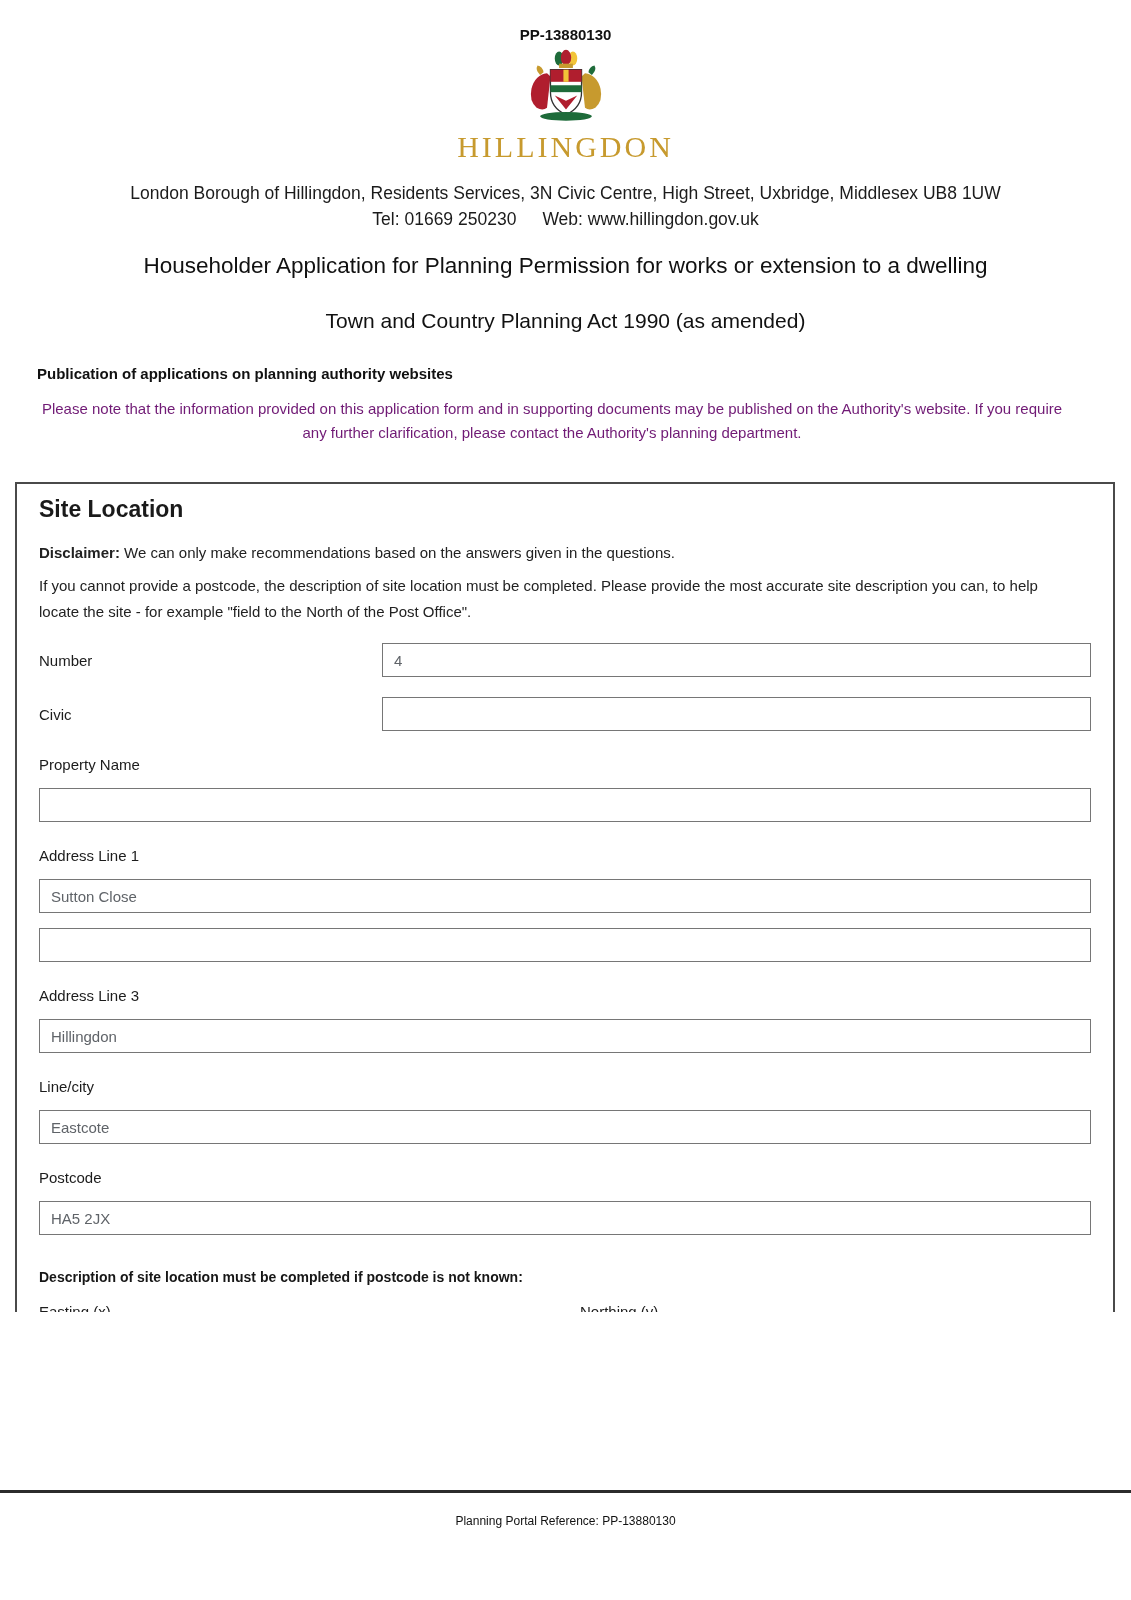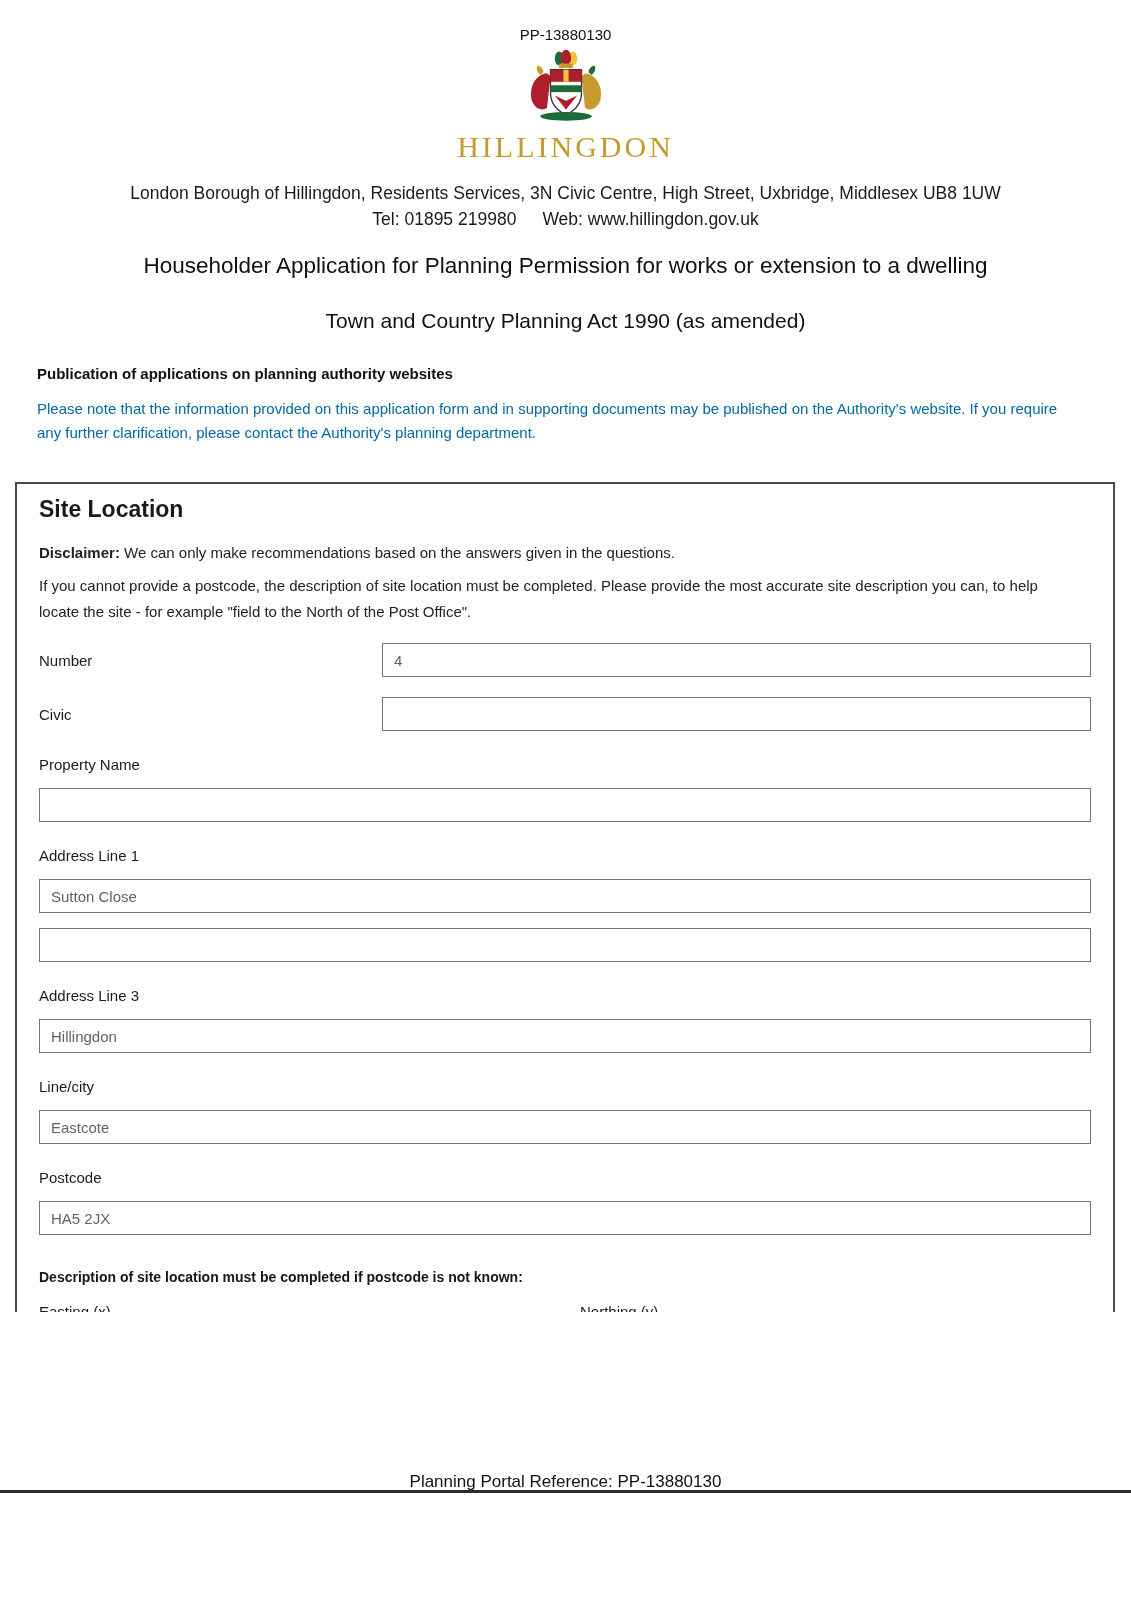--- a/index.html
+++ b/index.html
@@ -10,21 +10,21 @@
     position: relative;
     width: 1131px;
     height: 1600px;
     margin: 0 auto;
     background: #ffffff;
     overflow: hidden;
   }
 
   
   .header { text-align: center; padding-top: 26px; }
-  .ref-top { font-size: 15px; font-weight: normal; color: #111; }
+  .ref-top { font-size: 15px; font-weight: bold; color: #111; }
   .crest { display: block; margin: 6px auto 0; }
   .wordmark {
     font-family: "Liberation Serif", serif;
     font-size: 30px;
     letter-spacing: 3px;
     color: #c79a2e;
     line-height: 1.05;
   }
   .wordmark-sub {
     font-family: "Liberation Serif", serif;
@@ -34,21 +34,21 @@
     margin-top: 1px;
   }
   .authority-address { margin-top: 20px; font-size: 17.5px; color: #1b1b1b; }
   .authority-contact { margin-top: 5px; font-size: 17.5px; color: #1b1b1b; }
   .authority-contact .gap { display: inline-block; width: 26px; }
   .doc-title { margin-top: 23px; font-size: 22.5px; font-weight: 400; color: #111; }
   .doc-subtitle { margin-top: 30px; font-size: 21px; font-weight: 400; color: #111; }
 
   .intro { margin: 32px 37px 0; text-align: left; }
   .pub-heading { font-size: 15px; font-weight: bold; color: #111; }
-  .pub-note { margin-top: 15px; font-size: 15px; line-height: 1.65; color: #0369a1; max-width: 1030px; }
+  .pub-note { margin-top: 15px; font-size: 15px; line-height: 1.65; color: #701a75; max-width: 1030px; text-align: center; }
 
   
   .form-box {
     position: absolute;
     left: 15px;
     right: 16px;
     top: 482px;
     height: 830px;
     border: 2px solid #4a4a4a;
     border-bottom: none;
@@ -97,23 +97,23 @@
     left: 0;
     right: 0;
     top: 1490px;
     height: 0;
     border-top: 3px solid #2b2b2b;
   }
   .footer-ref {
     position: absolute;
     left: 0;
     right: 0;
-    top: 1472px;
+    top: 1514px;
     text-align: center;
-    font-size: 17px;
+    font-size: 12px;
     color: #111;
   }
 </style>
 </head>
 <body>
 
 <div class="page">
 
   <div class="header">
     <div class="ref-top">PP-13880130</div>
@@ -137,21 +137,21 @@
       <path d="M42,42 h36 v8 h-36 z" fill="#1e6b3a"></path>
       <path d="M47,54 l13,6 l13,-6 l-13,16 z" fill="#b01e2e"></path>
 
       <ellipse cx="60" cy="78" rx="30" ry="5" fill="#1e6b3a"></ellipse>
     </svg>
 
     <div class="wordmark">HILLINGDON</div>
 
     <div class="authority-address">London Borough of Hillingdon, Residents Services, 3N Civic Centre, High Street, Uxbridge, Middlesex UB8 1UW</div>
     <div class="authority-contact">
-      <span>Tel: 01895 219980</span><span class="gap"></span><span>Web: www.hillingdon.gov.uk</span>
+      <span>Tel: 01669 250230</span><span class="gap"></span><span>Web: www.hillingdon.gov.uk</span>
     </div>
 
     <div class="doc-title">Householder Application for Planning Permission for works or extension to a dwelling</div>
     <div class="doc-subtitle">Town and Country Planning Act 1990 (as amended)</div>
 
     <div class="intro">
       <div class="pub-heading">Publication of applications on planning authority websites</div>
       <div class="pub-note">Please note that the information provided on this application form and in supporting documents may be published on the Authority's website. If you require any further clarification, please contact the Authority's planning department.</div>
     </div>
   </div>

